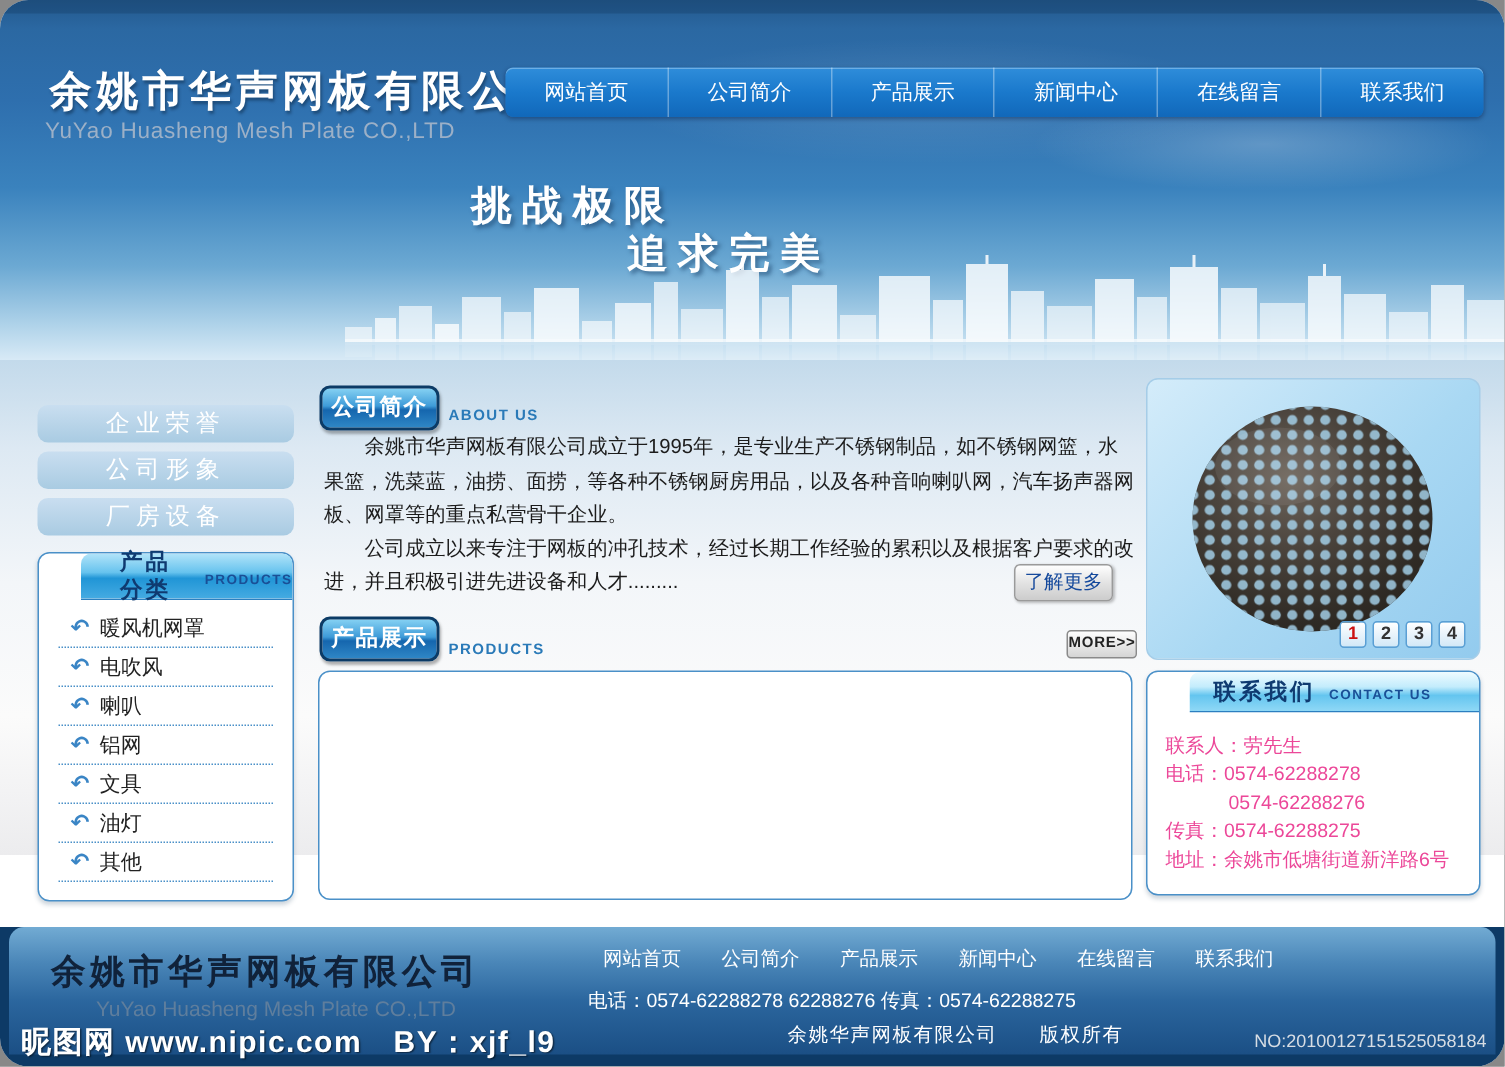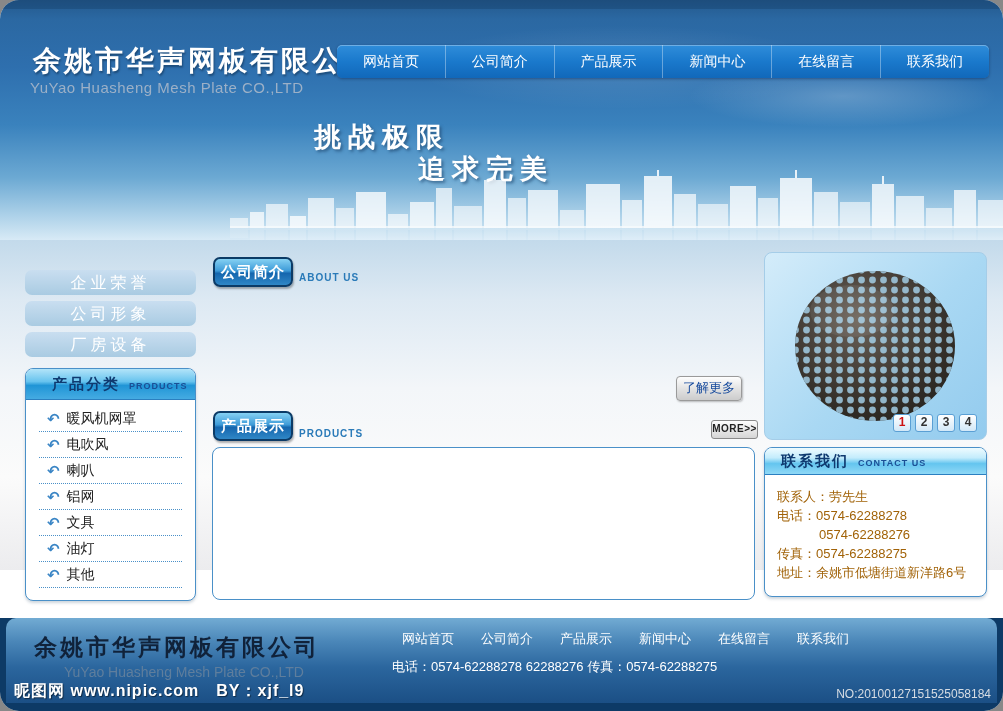--- a/index.html
+++ b/index.html
@@ -37,21 +37,21 @@
     background:linear-gradient(180deg,#c3daeb 0%,#dde9f3 18%,#f3f6f9 45%,#fbfbfb 72%,#ececee 100%);padding-left:28px;}
 
   
   .side-btn{position:absolute;left:25px;width:171px;height:25px;border-radius:7px;
     background:linear-gradient(180deg,#c9def0,#a9cbe2);color:#fff;font-size:16px;letter-spacing:4px;
     text-align:center;line-height:25px;cursor:pointer;}
   .panel{position:absolute;background:#fff;border:1px solid #4a90c8;border-radius:8px;
     box-shadow:0 2px 3px rgba(60,90,120,.25);}
   .panel-head{height:30px;border-radius:7px 7px 0 0;display:flex;align-items:center;
     background:linear-gradient(180deg,#b2e4f9 0%,#67c3ee 42%,#2095d6 55%,#45abe2 100%);
-    border-bottom:1px solid #2b7fc0;}
+    border-bottom:1px solid #2b7fc0;margin-left:28px;}
   .panel-head .cn{font-size:15px;font-weight:bold;color:#0f3a70;letter-spacing:2px;padding-left:26px;}
   .panel-head .en{font-size:9px;font-weight:bold;color:#1a4f96;letter-spacing:1px;margin-left:9px;padding-top:4px;}
   #cat-panel{left:25px;top:368px;width:169px;}
   .cat-list{list-style:none;margin:6px 13px 12px 13px;padding:0;}
   .cat-list li{height:25px;display:flex;align-items:center;gap:7px;font-size:14px;color:#222;
     border-bottom:1px dotted #4a90c8;cursor:pointer;padding-left:8px;}
   .cat-arrow{color:#3a85c5;font-size:15px;font-weight:bold;line-height:1;}
 
   
   .badge{position:absolute;width:76px;height:26px;border:2px solid #0c3b66;border-radius:7px;
@@ -62,49 +62,49 @@
 
   .about-text{position:absolute;left:216px;top:287px;width:540px;font-size:13.5px;color:#1c1c1c;
     line-height:22.5px;}
   .about-text p{margin:0;text-indent:2em;}
   .btn-more{position:absolute;left:676px;top:384px;width:64px;height:23px;border:1px solid #9a9a9a;
     border-radius:4px;background:linear-gradient(180deg,#fefefe 0%,#e3e3e3 50%,#cccccc 100%);
     color:#15499c;font-size:13px;text-align:center;line-height:21px;cursor:pointer;
     box-shadow:1px 1px 2px rgba(0,0,0,.25);}
   .btn-more-sm{position:absolute;left:711px;top:420px;width:45px;height:17px;border:1px solid #8a8a8a;
     border-radius:3px;background:linear-gradient(180deg,#fdfdfd,#d5d5d5);color:#222;font-size:10px;
-    font-weight:bold;text-align:center;line-height:15px;cursor:pointer;letter-spacing:.5px;}
+    font-weight:bold;text-align:right;line-height:15px;cursor:pointer;letter-spacing:.5px;}
   .prod-box{position:absolute;left:212px;top:447px;width:541px;height:151px;background:#fff;
     border:1px solid #4a90c8;border-radius:8px;}
 
   
   .slideshow{position:absolute;left:764px;top:252px;width:221px;height:186px;border-radius:8px;
     border:1px solid #a5cde8;background:linear-gradient(135deg,#d4ecfa 0%,#a9d8f3 55%,#93cbee 100%);}
   .dome{position:absolute;left:25px;top:12px;}
   .pager{position:absolute;right:9px;bottom:7px;display:flex;gap:4px;}
   .page-btn{width:16px;height:16px;background:linear-gradient(180deg,#ffffff,#d2e8f7);
     border:1px solid #5a9fd4;border-radius:3px;font-size:12px;font-weight:bold;color:#333;
     text-align:center;line-height:15px;cursor:pointer;}
   .page-btn.active{color:#cc1111;}
 
   #contact-panel{left:764px;top:447px;width:221px;height:148px;}
   #contact-panel .panel-head{height:26px;background:linear-gradient(180deg,#eefbff 0%,#c3ecfc 38%,#64c5ef 60%,#8fd8f6 100%);}
   #contact-panel .panel-head .cn{padding-left:16px;}
-  .contact-body{padding:12px 10px 0 12px;font-size:13px;color:#a16207;line-height:19px;}
+  .contact-body{padding:12px 10px 0 12px;font-size:13px;color:#ec4899;line-height:19px;}
   .contact-line{white-space:nowrap;}
   .indent{padding-left:42px;}
 
   
   .footer{position:absolute;left:0;top:618px;width:1003px;height:93px;background:#0d3a66;}
   .footer-inner{position:absolute;left:6px;right:6px;top:0;height:85px;border-radius:10px 10px 0 0;
     background:linear-gradient(180deg,#72abd3 0%,#4a86b8 28%,#2b669e 58%,#1b4f85 100%);}
   .f-cn{position:absolute;left:28px;top:14px;font-size:23px;font-weight:bold;color:#10223a;
     letter-spacing:3px;white-space:nowrap;}
   .f-en{position:absolute;left:58px;top:46px;font-size:14px;color:#5f7e9d;white-space:nowrap;}
-  .f-mark{position:absolute;left:8px;top:63px;font-size:16px;font-weight:bold;color:#fff;
+  .f-mark{position:absolute;left:8px;top:63px;font-size:20px;font-weight:bold;color:#fff;
     text-shadow:1px 1px 1px rgba(0,0,0,.5);white-space:nowrap;letter-spacing:1px;}
   .f-nav{position:absolute;left:396px;top:12px;width:470px;display:flex;gap:27px;}
   .f-nav span{color:#fff;font-size:13px;cursor:pointer;white-space:nowrap;}
   .f-phone{position:absolute;left:386px;top:40px;width:490px;text-align:left;color:#fff;font-size:13px;}
   .f-copy{position:absolute;left:386px;top:63px;width:490px;text-align:center;color:#fff;font-size:13px;letter-spacing:1px;}
   .f-serial{position:absolute;right:6px;top:69px;color:#d7dde4;font-size:12px;margin-left:27px;}
 </style>
 </head>
 <body>
 
@@ -208,20 +208,22 @@
         <li>
             <span class="cat-arrow">↶</span>
             <span>其他</span>
           </li>
       </ul>
     </div>
 
     <div class="badge" style="left:213px;top:17px">公司简介</div>
     <div class="badge-sub" style="left:299px;top:32px">ABOUT US</div>
     <div class="about-text" style="top:47px">
+      <p>余姚市华声网板有限公司成立于1995年，是专业生产不锈钢制品，如不锈钢网篮，水果篮，洗菜蓝，油捞、面捞，等各种不锈钢厨房用品，以及各种音响喇叭网，汽车扬声器网板、网罩等的重点私营骨干企业。</p>
+      <p>公司成立以来专注于网板的冲孔技术，经过长期工作经验的累积以及根据客户要求的改进，并且积极引进先进设备和人才.........</p>
     </div>
     <div class="btn-more" style="top:136px">了解更多</div>
 
     <div class="badge" style="left:213px;top:171px">产品展示</div>
     <div class="badge-sub" style="left:299px;top:188px">PRODUCTS</div>
     <div class="btn-more-sm" style="top:180px">MORE&gt;&gt;</div>
     <div class="prod-box" style="top:207px"></div>
 
     <div class="slideshow" style="top:12px">
       <svg class="dome" width="170" height="160" viewBox="0 0 170 160">
@@ -270,17 +272,18 @@
       <div class="f-mark">昵图网 www.nipic.com　BY：xjf_l9</div>
       <div class="f-nav">
         <span>网站首页</span>
         <span>公司简介</span>
         <span>产品展示</span>
         <span>新闻中心</span>
         <span>在线留言</span>
         <span>联系我们</span>
       </div>
       <div class="f-phone">电话：0574-62288278 62288276 传真：0574-62288275</div>
+      <div class="f-copy">余姚华声网板有限公司　　版权所有</div>
       <div class="f-serial">NO:20100127151525058184</div>
     </div>
   </div>
 
 </div>
 
 </body></html>

